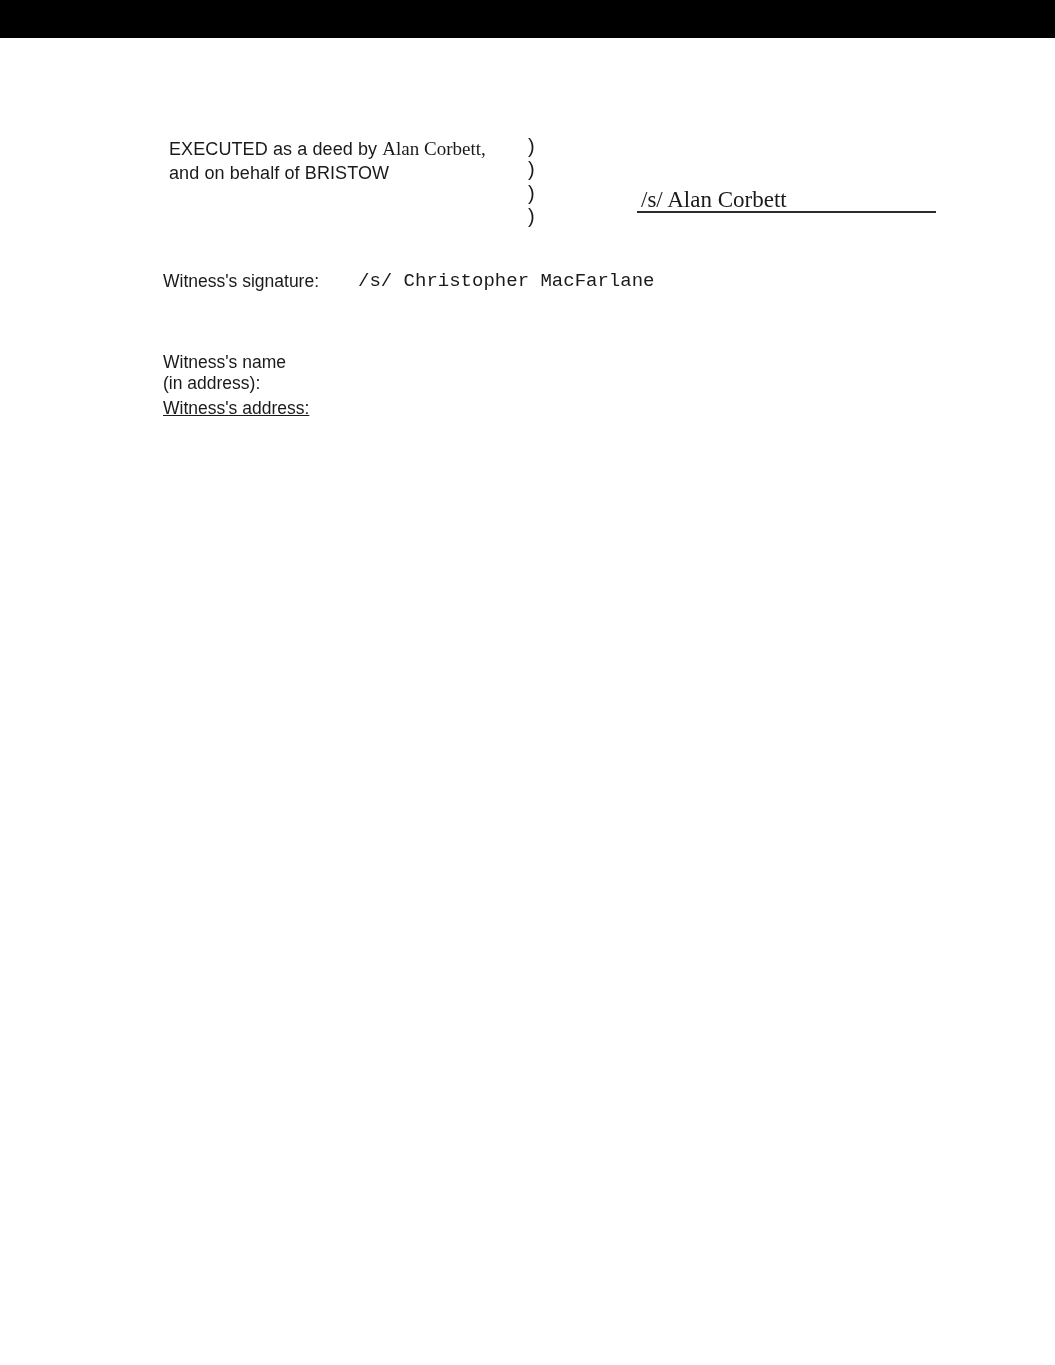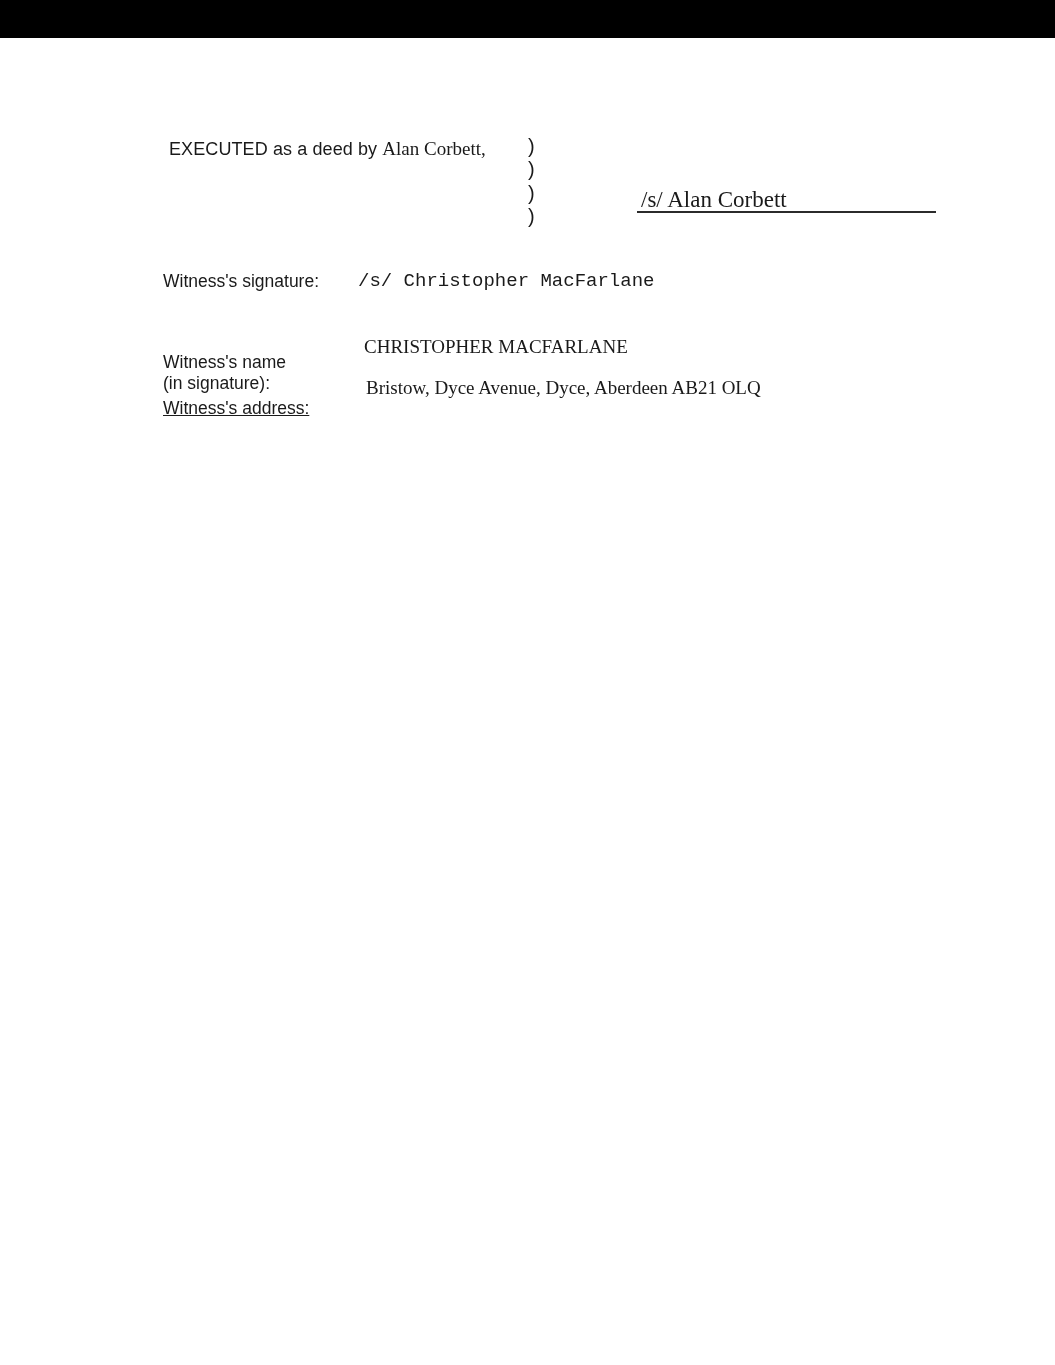--- a/index.html
+++ b/index.html
@@ -93,39 +93,38 @@
 </style>
 </head>
 <body>
 
 <div class="page">
 
   <div class="top-bar"></div>
 
   <div class="exec-block">
     <div class="exec-line"><span>EXECUTED as a deed by </span><span class="serif-part">Alan Corbett,</span></div>
+    <div class="exec-line"><span>and on behalf of BRISTOW</span><span class="serif-part"></span></div>
   </div>
 
   <div class="paren-col">
     <div>)</div>
     <div>)</div>
     <div>)</div>
     <div>)</div>
   </div>
 
   <div class="signatory-sig">/s/ Alan Corbett</div>
   <div class="sig-underline"></div>
 
   <div class="w-label w-sig-label">Witness's signature:</div>
   <div class="w-value w-sig-value">/s/ Christopher MacFarlane</div>
 
   <div class="w-label w-name-label">
     <div>Witness's name</div>
-    <div>(in signature):</div>
+    <div>(in address):</div>
   </div>
-  <div class="w-value w-name-value">CHRISTOPHER MACFARLANE</div>
 
   <div class="w-label w-addr-label">Witness's address:</div>
-  <div class="w-value w-addr-value">Bristow, Dyce Avenue, Dyce, Aberdeen AB21 OLQ</div>
 
   <div class="doc-number">950716492</div>
 
 </div>
 
 </body></html>

